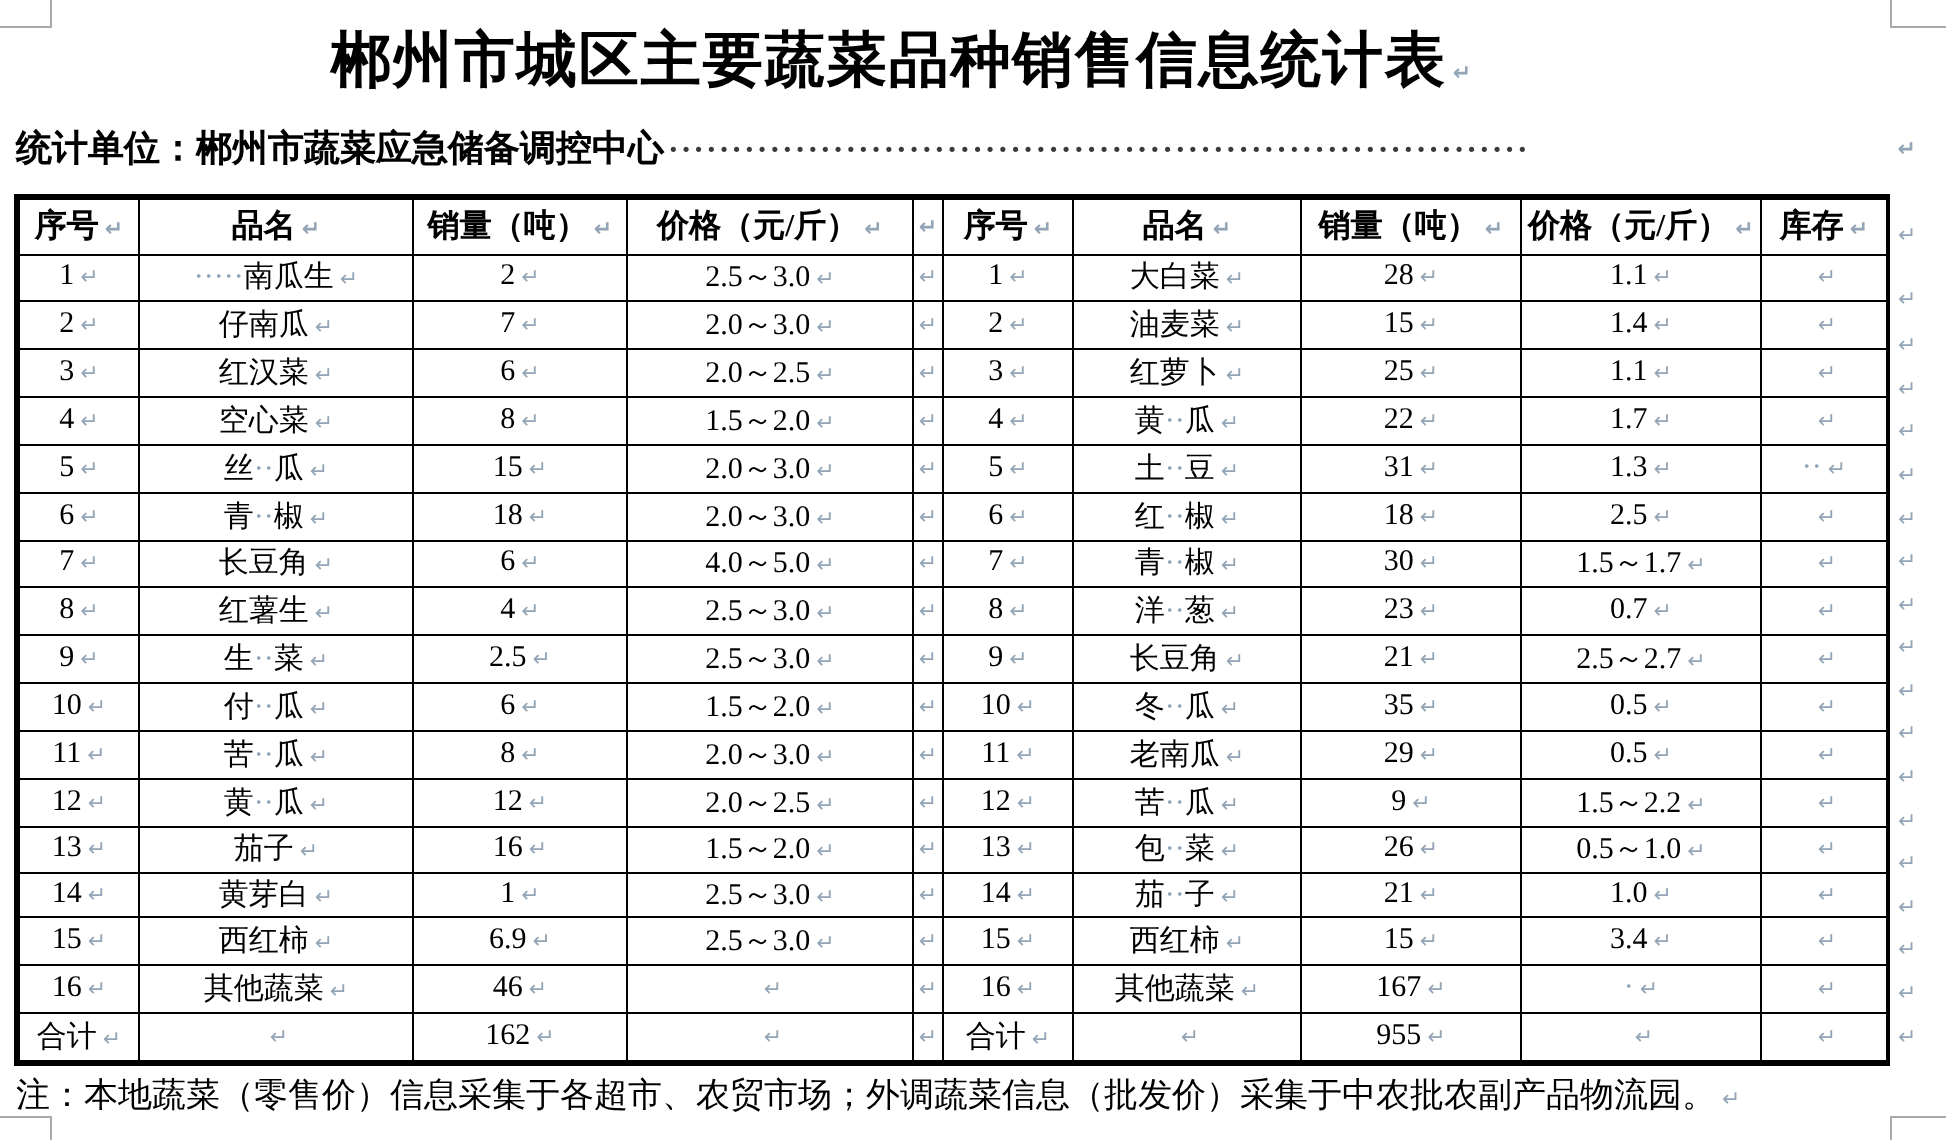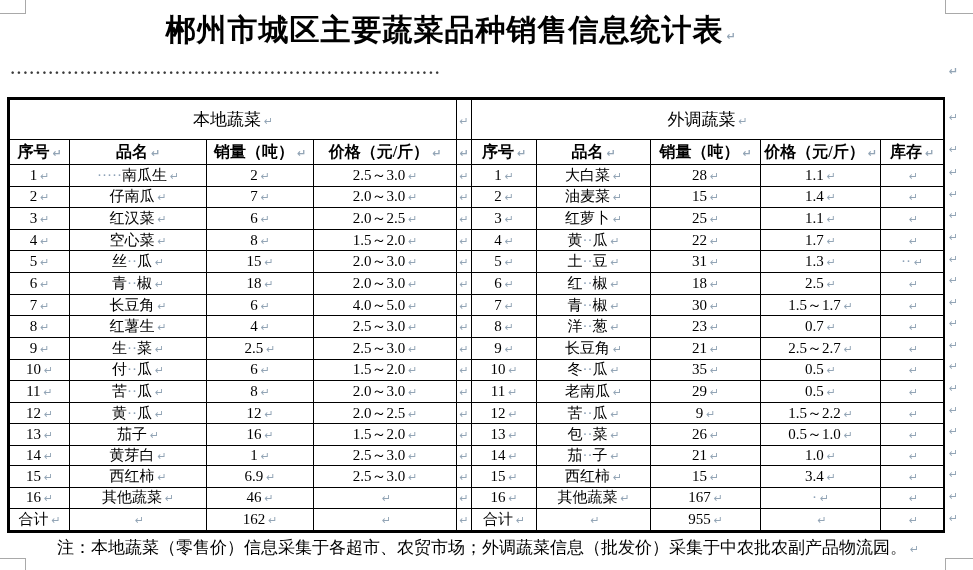--- a/index.html
+++ b/index.html
@@ -48,58 +48,54 @@
   }
   
   .row-marks{
     position:absolute;left:949px;top:97px;width:20px;height:436px;
     display:flex;flex-direction:column;
   }
   .row-marks .rm{display:flex;align-items:center;}
   
   .note-line{
     position:absolute;left:8px;top:536px;width:960px;
-    font-size:17px;white-space:nowrap;text-align:center;
+    font-size:17px;white-space:nowrap;
   }
 </style>
 </head>
 <body>
 
 <div class="crop tl"></div>
 <div class="crop tr"></div>
 <div class="crop bl"></div>
 <div class="crop br"></div>
 
 <div class="doc-title"><span>郴州市城区主要蔬菜品种销售信息统计表</span><span class="mark">↵</span></div>
 
 <div class="meta-line">
+  <span>统计单位：郴州市蔬菜应急储备调控中心</span>
   <span class="leader">····································································</span>
   <span class="mark">↵</span>
 </div>
 
 <div class="table-frame">
   <table id="veg-table">
       <colgroup>
     <col style="width:60px">
         <col style="width:137px">
         <col style="width:107px">
         <col style="width:143px">
     <col style="width:15px">
     <col style="width:65px">
         <col style="width:114px">
         <col style="width:110px">
         <col style="width:120px">
         <col style="width:63px">
   </colgroup>
       <tbody id="veg-tbody">
-        <tr class="grp" style="height:40px">
-          <td colspan="4"><span class="txt">本地蔬菜</span><span class="mark">↵</span></td>
-          <td class="sep"><span class="mark">↵</span></td>
-          <td colspan="5"><span class="txt">外调蔬菜</span><span class="mark">↵</span></td>
-        </tr>
         <tr class="hdr" style="height:25px">
           <td><span class="txt">序号</span><span class="mark">↵</span></td>
           <td><span class="txt">品名</span><span class="mark">↵</span></td>
           <td><span class="txt">销量（吨）</span><span class="mark">↵</span></td>
           <td><span class="txt">价格（元/斤）</span><span class="mark">↵</span></td>
           <td class="sep"><span class="mark">↵</span></td>
           <td><span class="txt">序号</span><span class="mark">↵</span></td>
           <td><span class="txt">品名</span><span class="mark">↵</span></td>
           <td><span class="txt">销量（吨）</span><span class="mark">↵</span></td>
           <td><span class="txt">价格（元/斤）</span><span class="mark">↵</span></td>

